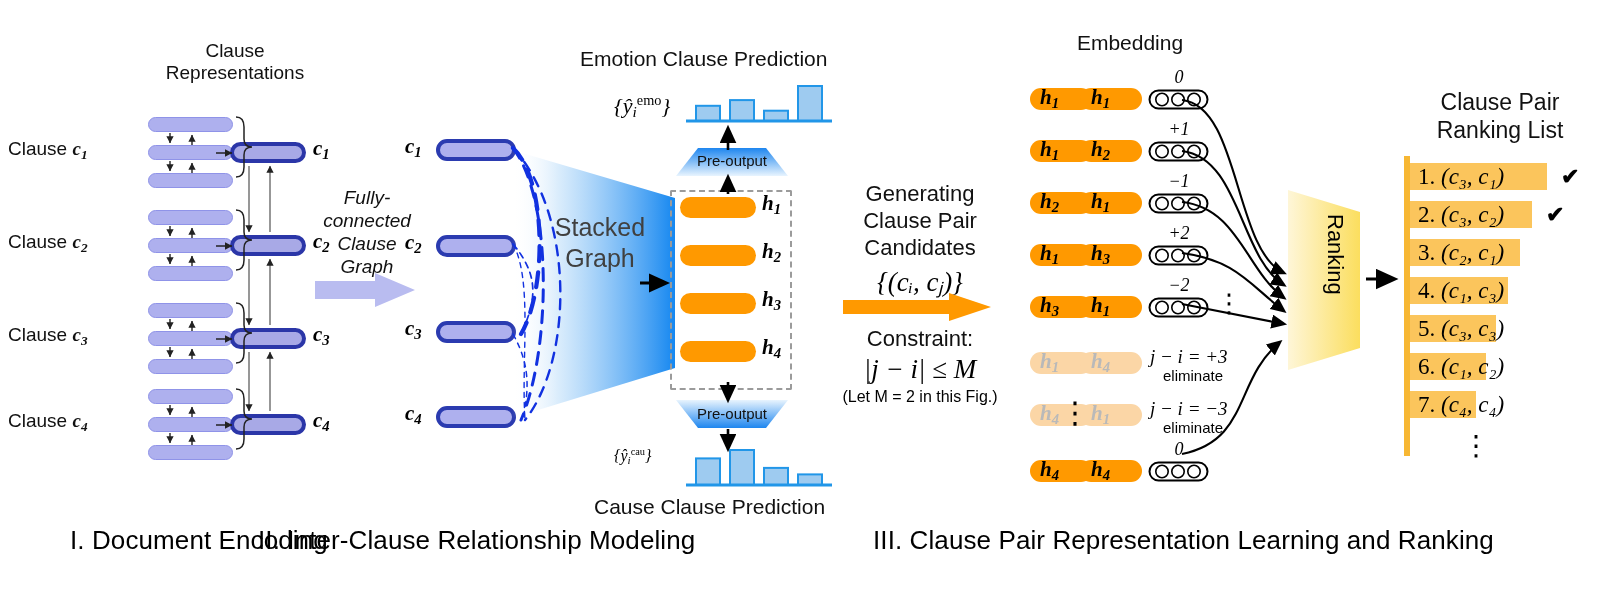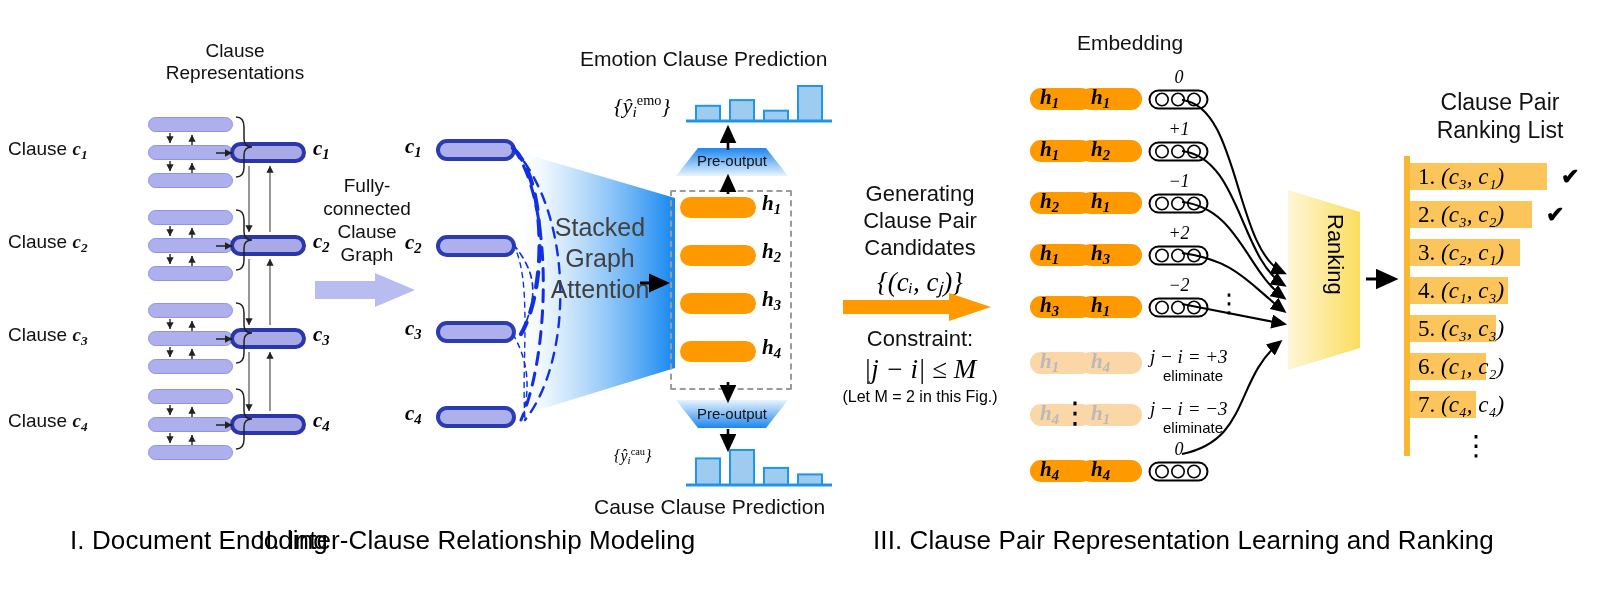--- a/index.html
+++ b/index.html
@@ -140,21 +140,21 @@
     <g stroke="#6b6b6b" stroke-width="1.4" fill="none" marker-end="url(#ahsm)">
       <line x1="249" y1="166" x2="249" y2="232"></line>
       <line x1="249" y1="259" x2="249" y2="325"></line>
       <line x1="249" y1="352" x2="249" y2="411"></line>
       <line x1="270" y1="232" x2="270" y2="166"></line>
       <line x1="270" y1="325" x2="270" y2="259"></line>
       <line x1="270" y1="411" x2="270" y2="352"></line>
     </g>
   </svg>
 
-  <div class="abs lbl ctr" style="left:312px;top:174px;width:110px;line-height:23px;">
+  <div class="abs lbl ctr" style="left:312px;top:186px;width:110px;line-height:23px;font-style:italic;">
     <div>Fully-</div>
     <div>connected</div>
     <div>Clause</div>
     <div>Graph</div>
   </div>
   <svg class="abs" style="left:315px;top:272px;" width="105" height="40">
     <path d="M0,9 L60,9 L60,1 L100,18 L60,35 L60,27 L0,27 z" fill="#b9bcf0"></path>
   </svg>
 
   <div>
@@ -184,21 +184,20 @@
       <path d="M58,28 C98,80 96,230 66,300" stroke-width="3.0" stroke-dasharray="12 9"></path>
       <path d="M58,28 C120,95 118,240 70,300" stroke-width="2.4" stroke-dasharray="10 8"></path>
       <path d="M58,124 C78,160 66,240 70,300" stroke-width="1.4" stroke-dasharray="5 5"></path>
       <path d="M58,124 C84,155 82,180 66,214" stroke-width="1.7" stroke-dasharray="6 5"></path>
       <path d="M58,214 C78,250 72,275 68,300" stroke-width="1.5" stroke-dasharray="5 5"></path>
     </g>
   </svg>
   <div class="abs ctr" style="left:530px;top:212px;width:140px;font-size:25px;line-height:31px;color:#404040;">
     <div>Stacked</div>
     <div>Graph</div>
-    <div>Attention</div>
   </div>
 
   <svg class="abs" style="left:640px;top:272px;" width="36" height="22">
     <line x1="0" y1="11" x2="24" y2="11" stroke="#000" stroke-width="3" marker-end="url(#ahb2)"></line>
     <defs>
         <marker id="ahb2" markerWidth="8" markerHeight="8" refX="5" refY="3.2" orient="auto">
       <path d="M0,0 L7,3.2 L0,6.4 z" fill="#000"></path>
         </marker>
       </defs>
   </svg>

